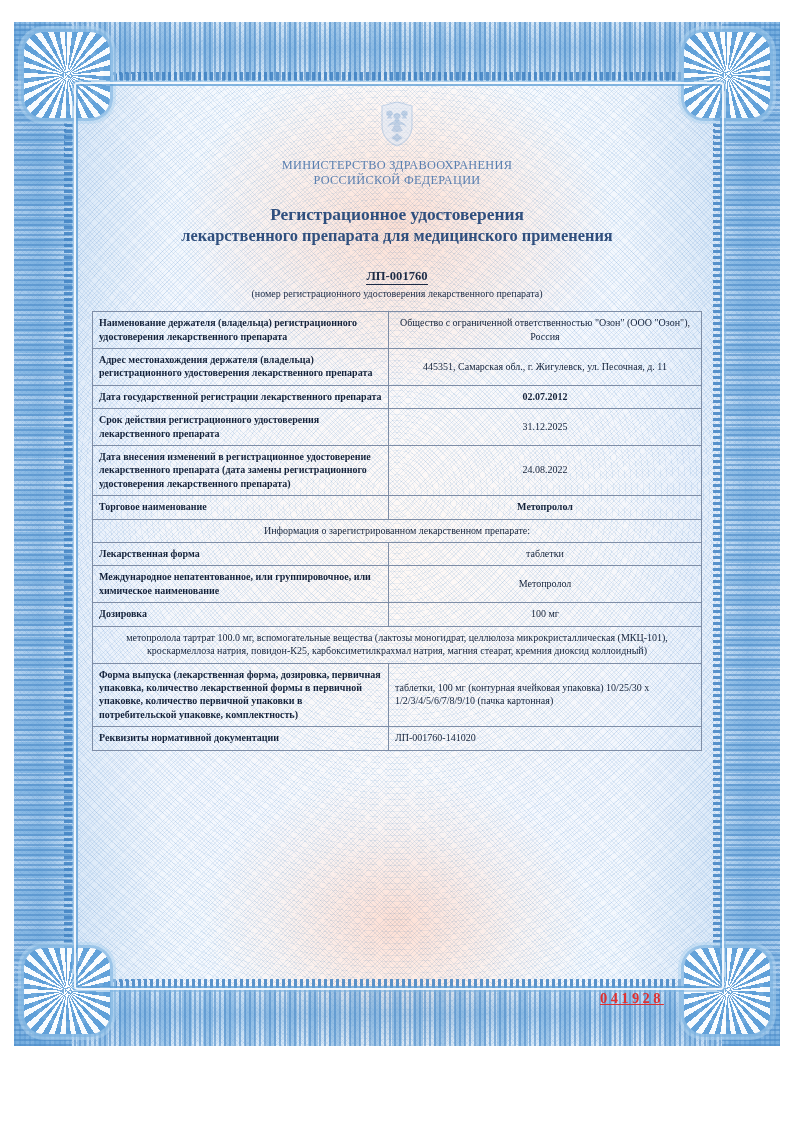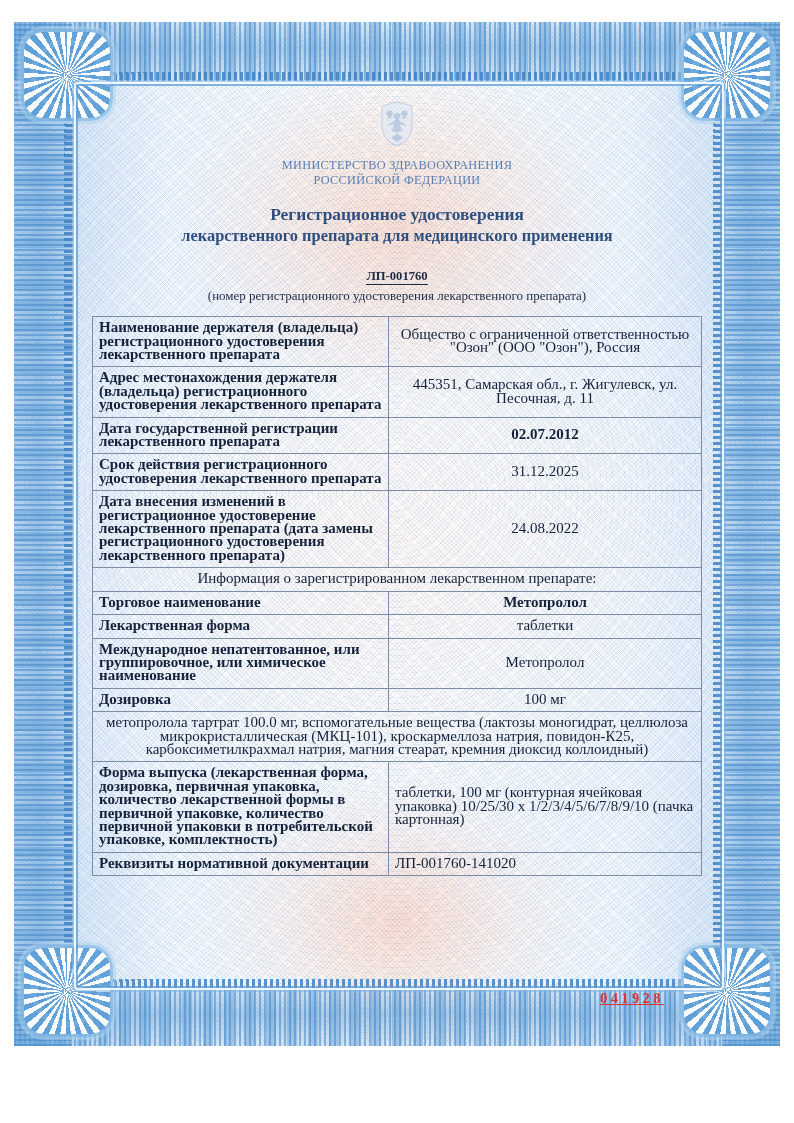--- a/index.html
+++ b/index.html
@@ -98,27 +98,27 @@
     font-size:17.4px;line-height:22px;margin:0 0 4px;
   }
   .doc-title .l2{font-size:16.4px;}
 
   .regno{
     text-align:center;margin:22px 0 0;font-weight:bold;font-size:12.6px;
     color:#1c2b46;
   }
   .regno span{border-bottom:1.4px solid #1c2b46;padding-bottom:1px;margin-top:44px;}
   .regno-cap{
-    text-align:center;font-size:13px;color:#1c2b46;margin:4px 0 12px;
+    text-align:center;font-size:10px;color:#1c2b46;margin:4px 0 12px;
   }
 
   
   table.cert{
     width:100%;border-collapse:collapse;
-    font-size:15px;color:#14223a;
+    font-size:10px;color:#14223a;
     table-layout:fixed;
   }
   table.cert td{
     border:1px solid #7e8da6;
     padding:4px 6px 5px;
     vertical-align:middle;
     line-height:13.4px;
   }
   td.lbl{width:283px;font-weight:bold;}
   td.val{text-align:center;}
@@ -206,27 +206,27 @@
         <tr>
           <td class="lbl">Срок действия регистрационного удостоверения лекарственного препарата</td>
           <td class="val">31.12.2025</td>
         </tr>
         <tr>
           <td class="lbl">Дата внесения изменений в регистрационное удостоверение лекарственного препарата (дата замены регистрационного удостоверения лекарственного препарата)</td>
           <td class="val">24.08.2022</td>
         </tr>
 
         <tr>
-          <td class="span" colspan="2">Информация о зарегистрированном лекарственном препарате:</td>
-        </tr>
-
-        <tr>
           <td class="lbl">Торговое наименование</td>
           <td class="val b">Метопролол</td>
         </tr>
+
+        <tr>
+          <td class="span" colspan="2">Информация о зарегистрированном лекарственном препарате:</td>
+        </tr>
         <tr>
           <td class="lbl">Лекарственная форма</td>
           <td class="val">таблетки</td>
         </tr>
         <tr>
           <td class="lbl">Международное непатентованное, или группировочное, или химическое наименование</td>
           <td class="val">Метопролол</td>
         </tr>
         <tr>
           <td class="lbl">Дозировка</td>

